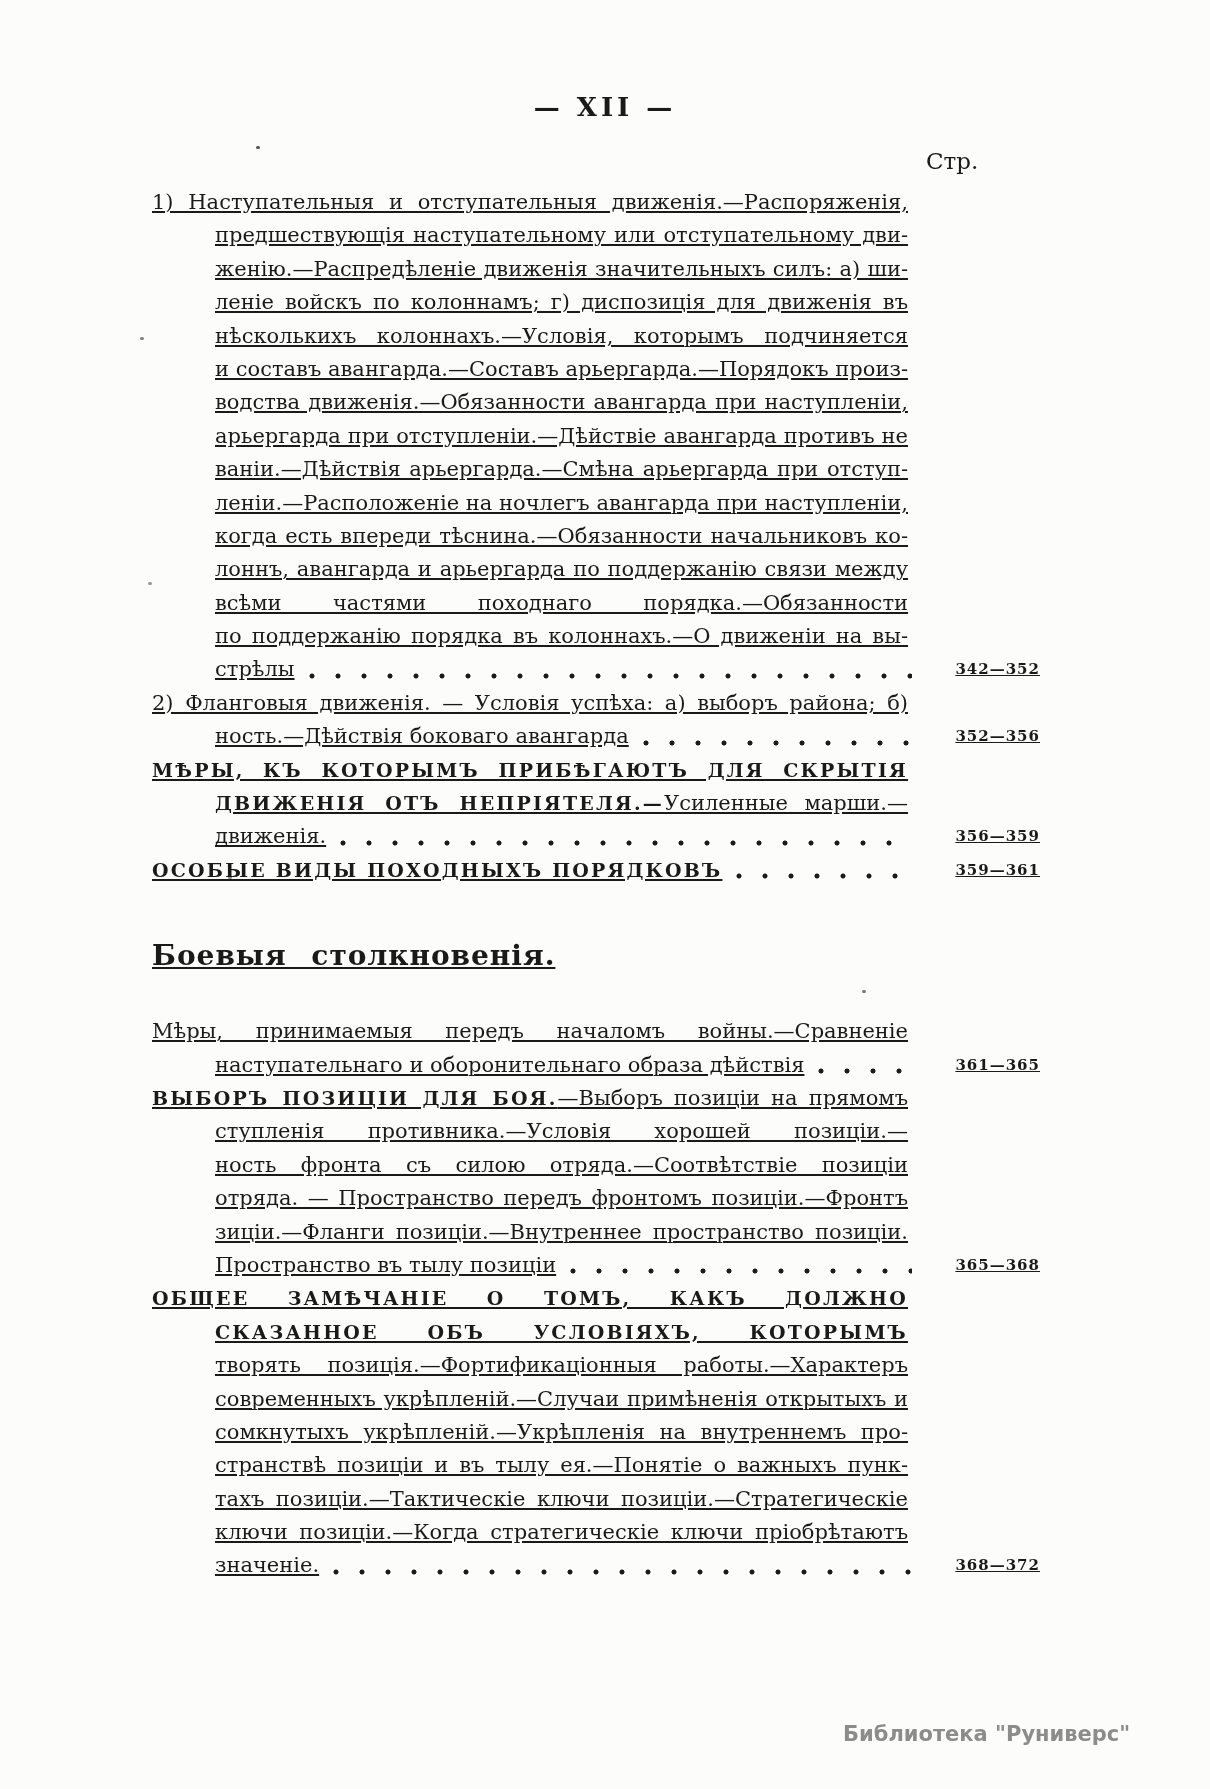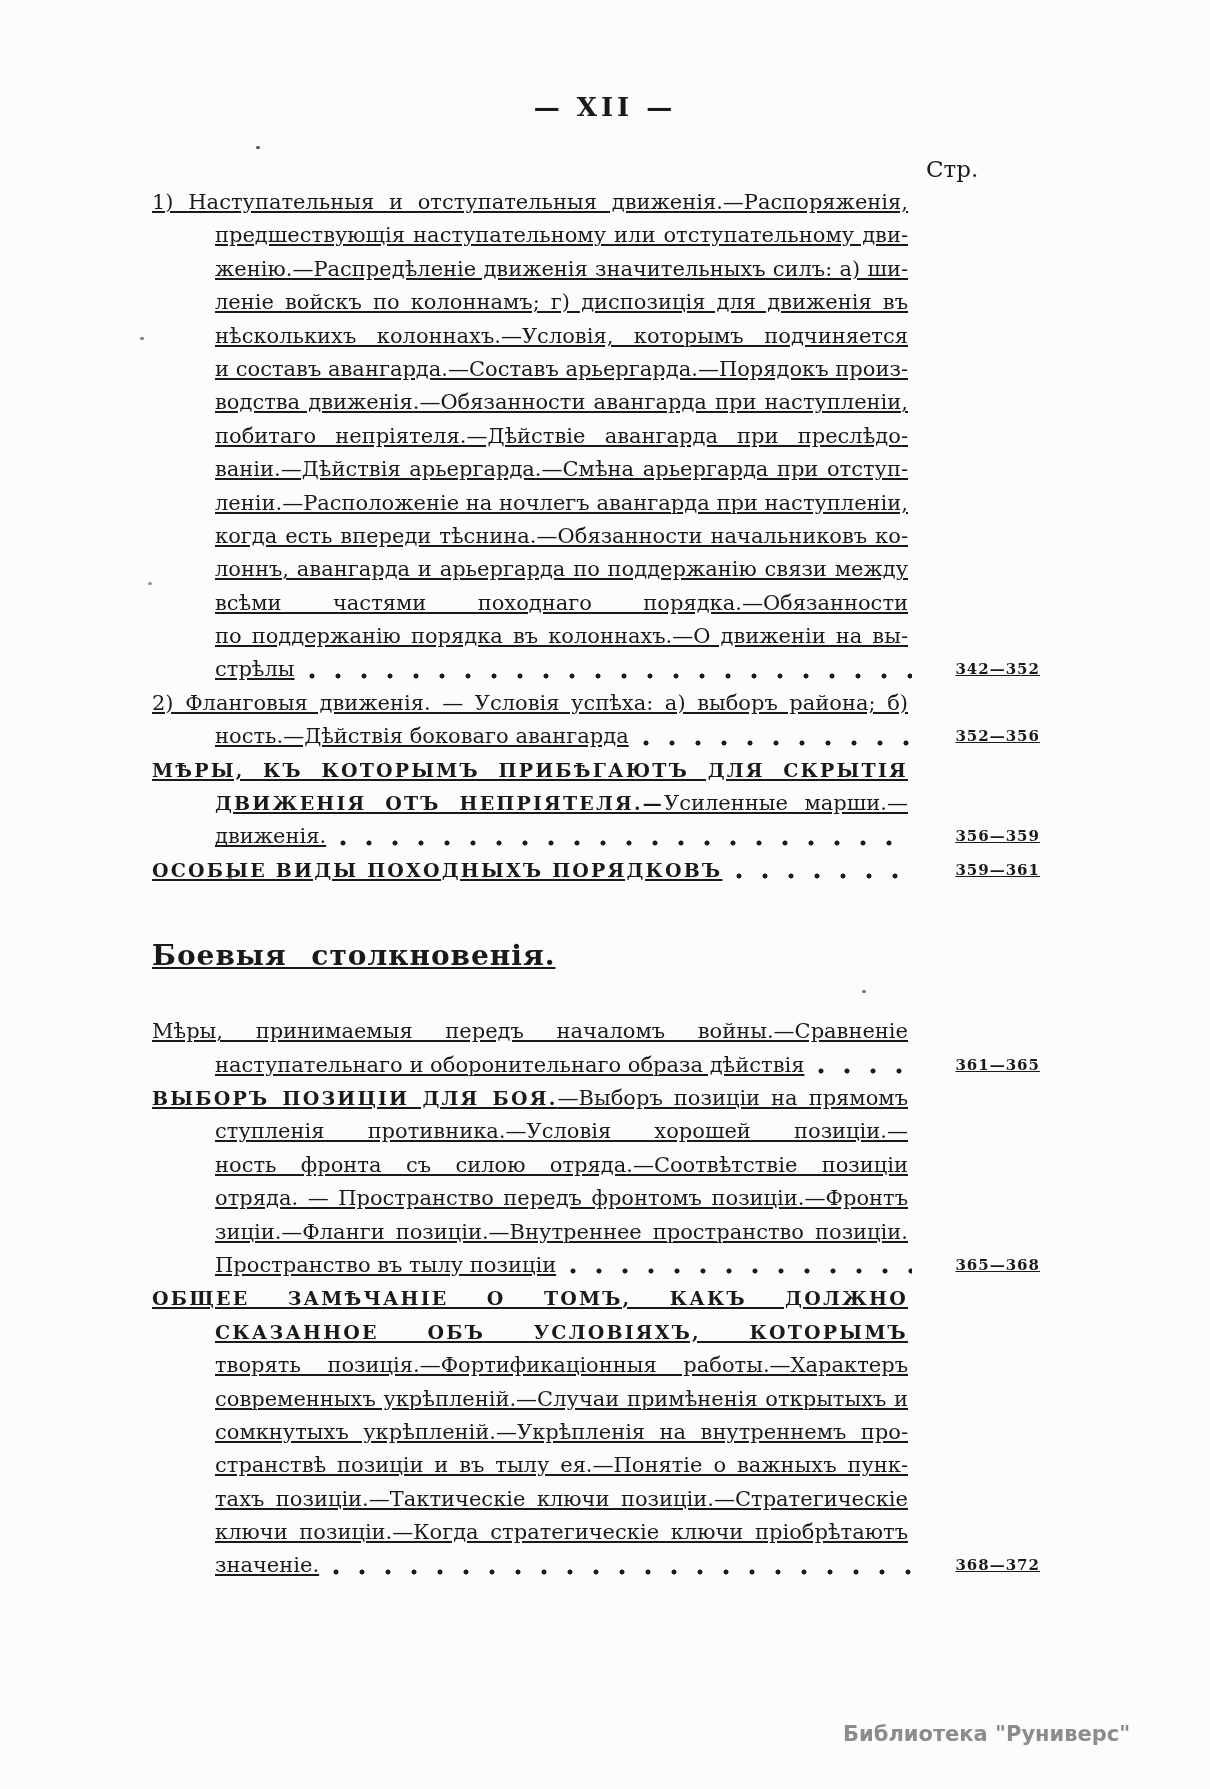--- a/index.html
+++ b/index.html
@@ -12,21 +12,21 @@
     position:absolute; left:0; top:0; width:1210px; height:1789px;
     background:#fcfcfa;
     font-family:"DejaVu Serif", serif;
     color:#1a1a1a;
   }
   .folio {
     position:absolute; top:92px; left:0; width:1210px;
     text-align:center; font-size:26px; letter-spacing:4px; font-weight:bold;
   }
   .col-header {
-    position:absolute; top:156px; left:926px;
+    position:absolute; top:148px; left:926px;
     font-size:23px;
   }
   .toc {
     position:absolute; top:186px; left:152px; width:888px;text-decoration:underline;
   }
   .line {
     font-size:21px;
     line-height:33.4px; height:33.4px;
     text-align:justify; text-align-last:justify;
     padding-right:132px;
@@ -82,21 +82,21 @@
   <div class="folio">— XII —</div>
   <div class="col-header">Стр.</div>
   <div class="toc" id="toc">
       <div class="line"><span class="text"><span>1) Наступательныя и отступательныя движенія.—Распоряженія,</span></span></div>
       <div class="line indent"><span class="text"><span>предшествующія наступательному или отступательному дви-</span></span></div>
       <div class="line indent"><span class="text"><span>женію.—Распредѣленіе движенія значительныхъ силъ: а) ши-</span></span></div>
       <div class="line indent"><span class="text"><span>леніе войскъ по колоннамъ; г) диспозиція для движенія въ</span></span></div>
       <div class="line indent"><span class="text"><span>нѣсколькихъ колоннахъ.—Условія, которымъ подчиняется сила</span></span></div>
       <div class="line indent"><span class="text"><span>и составъ авангарда.—Составъ арьергарда.—Порядокъ произ-</span></span></div>
       <div class="line indent"><span class="text"><span>водства движенія.—Обязанности авангарда при наступленіи,</span></span></div>
-      <div class="line indent"><span class="text"><span>побитаго непріятеля.—Дѣйствіе авангарда при преслѣдо-</span></span></div>
+      <div class="line indent"><span class="text"><span>арьергарда при отступленіи.—Дѣйствіе авангарда противъ не</span></span></div>
       <div class="line indent"><span class="text"><span>ваніи.—Дѣйствія арьергарда.—Смѣна арьергарда при отступ-</span></span></div>
       <div class="line indent"><span class="text"><span>леніи.—Расположеніе на ночлегъ авангарда при наступленіи,</span></span></div>
       <div class="line indent"><span class="text"><span>когда есть впереди тѣснина.—Обязанности начальниковъ ко-</span></span></div>
       <div class="line indent"><span class="text"><span>лоннъ, авангарда и арьергарда по поддержанію связи между</span></span></div>
       <div class="line indent"><span class="text"><span>всѣми частями походнаго порядка.—Обязанности начальниковъ</span></span></div>
       <div class="line indent"><span class="text"><span>по поддержанію порядка въ колоннахъ.—О движеніи на вы-</span></span></div>
       <div class="line indent ref">
         <span class="text"><span>стрѣлы</span></span>
         <span class="leader"></span>
         <span class="pages">342—352</span>

